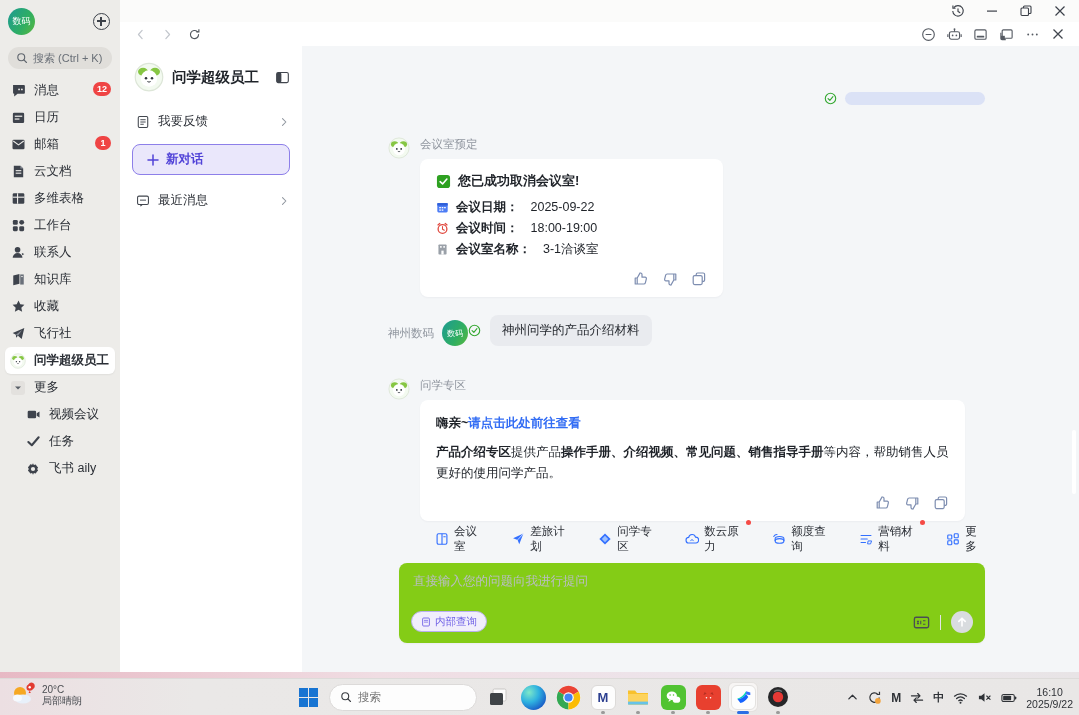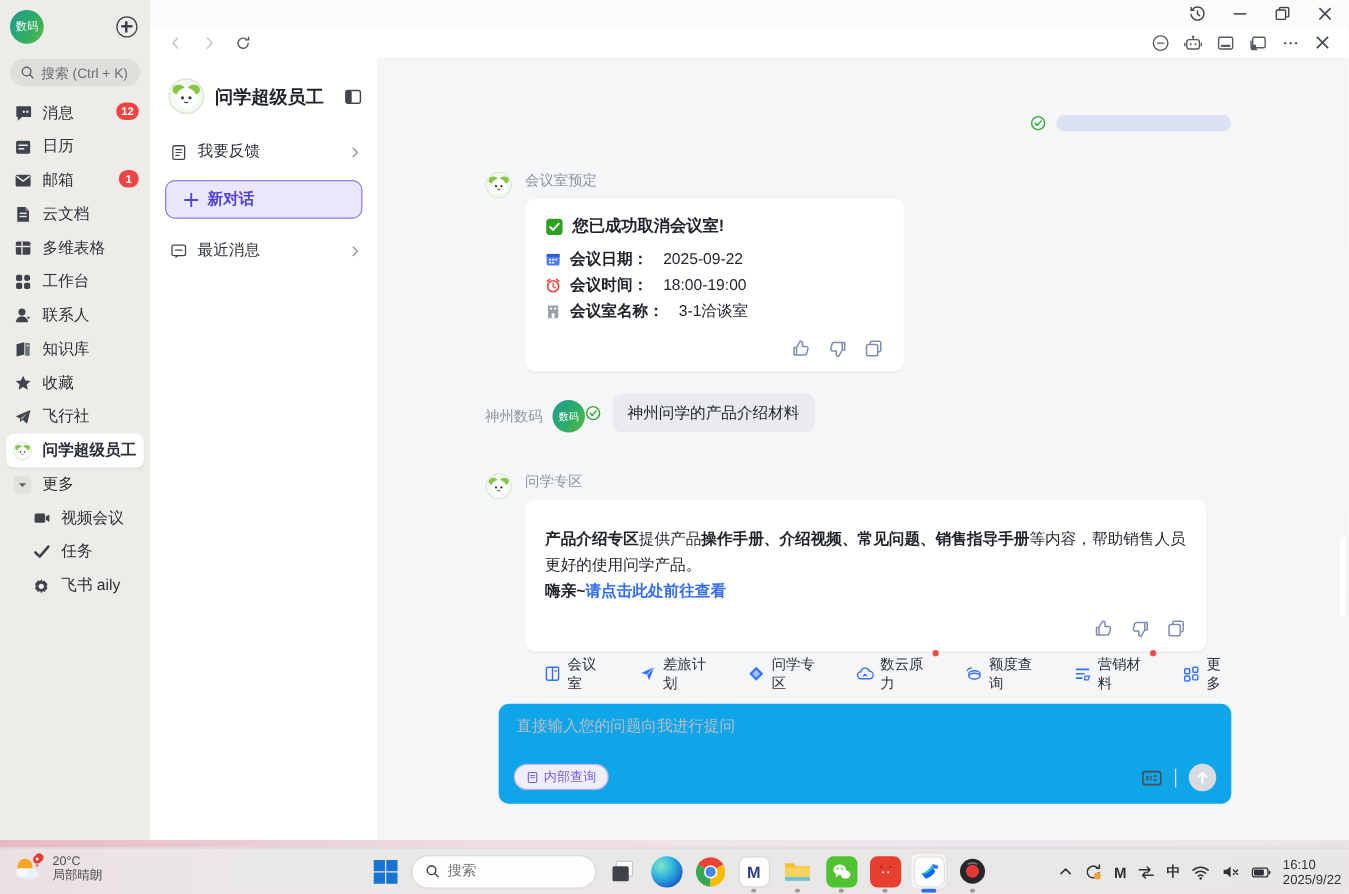--- a/index.html
+++ b/index.html
@@ -70,21 +70,21 @@
   .rich { font-size:12.5px; line-height:21px; }
   .rich .lnk { color:#336df4; font-weight:bold; text-decoration:none; }
   .rich.body2 { margin-top:8px; }
   .scroll-thumb { position:absolute; right:3px; top:384px; width:4px; height:64px; border-radius:2px; background:#fff; }
 
   
   .chat-bottom { position:absolute; left:97px; right:94px; bottom:29px; }
   .chips { display:flex; align-items:center; gap:27px; padding-left:36px; margin-bottom:9px; }
   .chip { display:flex; align-items:center; gap:5px; font-size:11.5px; color:#2b2f36; position:relative; }
   .chip .dot { position:absolute; right:-6px; top:-4px; width:5px; height:5px; border-radius:50%; background:#f54a45; }
-  .inputbox { height:80px; background:#0ea5e9; border-radius:8px; position:relative; box-shadow:0 1px 2px rgba(31,35,41,.04); }
+  .inputbox { height:80px; background:#84cc16; border-radius:8px; position:relative; box-shadow:0 1px 2px rgba(31,35,41,.04); }
   .inputbox input { position:absolute; left:14px; top:11px; right:14px; border:0; outline:0; font-size:12.5px; font-family:inherit; color:#1f2329; background:transparent; }
   .inputbox input::placeholder { color:#b9bdc4; }
   .mode-chip { position:absolute; left:12px; bottom:11px; height:21px; border:1px solid #b9aff0; border-radius:11px; background:#f1eefc; color:#6e5fe6; font-size:10.5px; display:flex; align-items:center; gap:4px; padding:0 9px; }
   .input-right { position:absolute; right:12px; bottom:10px; display:flex; align-items:center; gap:10px; }
   .vdiv { width:1px; height:15px; background:#e3e4e6; }
   .send-btn { width:22px; height:22px; border-radius:50%; background:#d9dcdf; display:flex; align-items:center; justify-content:center; }
 
   
   .desk-strip { position:absolute; left:0; top:672px; width:1079px; height:6px; background:linear-gradient(90deg,#e7b9c4,#f0dde3 35%,#ece6ec 70%,#e8e4e6); }
   .taskbar { position:absolute; left:0; top:678px; width:1079px; height:37px; background:linear-gradient(90deg,#ecdfe2 0%,#eae8e7 18%,#e9e7e6 100%); border-top:1px solid #dddbd9; }
@@ -95,21 +95,21 @@
   .tb-search { width:148px; height:27px; background:#fdfdfd; border:1px solid #dcdad9; border-radius:14px; display:flex; align-items:center; gap:6px; padding:0 10px; }
   .tb-search input { border:0; outline:0; background:transparent; width:100px; font-size:11.5px; font-family:inherit; color:#3a3d42; }
   .tb-app { width:28px; height:28px; border-radius:5px; display:flex; align-items:center; justify-content:center; position:relative; }
   .tb-app.active { background:#f7f5f4; box-shadow:0 0 0 1px #e4e1df; }
   .rundot { position:absolute; bottom:-3px; left:12px; width:4px; height:3px; border-radius:2px; background:#9b9a99; }
   .rundot.blue { left:8px; width:12px; background:#2b6de4; }
   .tile { width:25px; height:25px; border-radius:6px; display:flex; align-items:center; justify-content:center; }
   .tb-right { position:absolute; right:6px; top:4px; display:flex; align-items:center; gap:9px; height:29px; }
   .tray-ic { display:flex; align-items:center; justify-content:center; color:#2f3237; }
   .ime { font-size:11px; font-weight:bold; color:#2f3237; }
-  .clock { text-align:left; font-size:10.5px; line-height:12px; color:#2f3237; }
+  .clock { text-align:center; font-size:10.5px; line-height:12px; color:#2f3237; }
 </style>
 </head>
 <body>
 
 <svg width="0" height="0" style="position:absolute">
   <defs>
     <symbol id="sym-mascot" viewBox="0 0 24 24">
       <circle cx="12" cy="12" r="11" fill="#f3faf0" stroke="#dde6d8" stroke-width="1"></circle>
       <ellipse cx="7.2" cy="7.8" rx="4" ry="3.2" fill="#86c643"></ellipse>
       <ellipse cx="16.8" cy="7.8" rx="4" ry="3.2" fill="#86c643"></ellipse>
@@ -551,25 +551,25 @@
             </div>
           </div>
 
           <div class="msg-bot">
             <svg class="mascot" width="22" height="22" viewBox="0 0 24 24">
                 <use href="#sym-mascot"></use>
               </svg>
             <div>
               <div class="sender">问学专区</div>
               <div class="card card2">
+                <div class="rich">
+                  <b>嗨亲~</b><a class="lnk" href="#">请点击此处前往查看</a>
+                </div>
                 <div class="rich body2">
                   <b>产品介绍专区</b><span>提供产品</span><b>操作手册、介绍视频、常见问题、销售指导手册</b><span>等内容，帮助销售人员更好的使用问学产品。</span>
-                </div>
-                <div class="rich">
-                  <b>嗨亲~</b><a class="lnk" href="#">请点击此处前往查看</a>
                 </div>
                 <div class="actions">
                   <span class="abtn">
                       <svg width="16" height="16" viewBox="0 0 16 16">
                         <use href="#sym-thumb-up"></use>
                       </svg>
                     </span>
                   <span class="abtn">
                       <svg width="16" height="16" viewBox="0 0 16 16">
                         <use href="#sym-thumb-down"></use>

